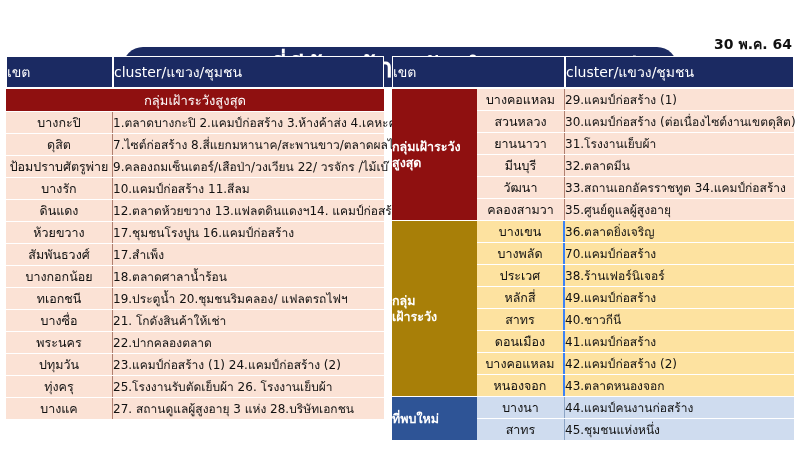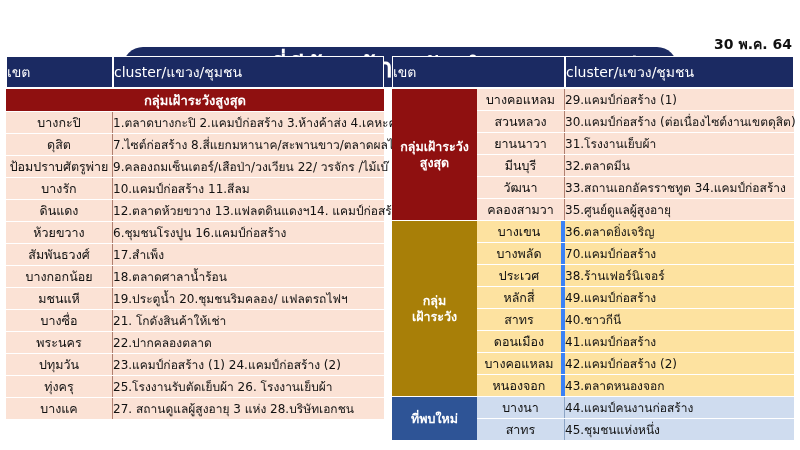--- a/index.html
+++ b/index.html
@@ -82,32 +82,32 @@
     height: 30px;
     border: 1px solid #ffffff;
     white-space: nowrap;
   }
 
   
   .band-maroon {
     background: #8f1010;
     color: #ffffff;
     font-size: 13px;
-    font-weight: bold;
+    font-weight: normal;
     text-align: center;
     height: 22px;
     white-space: nowrap;
   }
 
   
   .cat-cell {
     color: #ffffff;
     font-size: 12.5px;
     font-weight: bold;
-    text-align: center;
+    text-align: left;
     line-height: 1.25;
     vertical-align: middle;
   }
   .cat-maroon { background: #8f1010; }
   .cat-gold   { background: #a87f08; }
   .cat-blue   { background: #2e5496; }
 
   
   .dist {
     font-size: 12.5px;
@@ -122,21 +122,21 @@
     text-align: left;
     padding-left: 6px;
     white-space: nowrap;
   }
 
   .row-peach  .dist, .row-peach  .clus { background: #fbe2d5; }
   .row-gold   .dist, .row-gold   .clus { background: #fde2a0; }
   .row-blue   .dist, .row-blue   .clus { background: #cfdcef; }
 
   .row-peach .dist { border-right: 1px solid #b08070; }
-  .row-gold  .dist { border-right: 4px solid #3b82f6; }
+  .row-gold  .dist { border-right: 2px solid #3b82f6; }
   .row-blue  .dist { border-right: 1px solid #8ba3c4; }
 
   tr.datarow td { height: 21px; }
 
   
   #left-table col.c-dist { width: 107px; }
   #right-table col.c-cat  { width: 85px; }
   #right-table col.c-dist { width: 88px; }
 </style>
 </head>
@@ -178,32 +178,32 @@
           <tr class="datarow row-peach">
             <td class="dist">บางรัก</td>
             <td class="clus">10.แคมป์ก่อสร้าง 11.สีลม</td>
           </tr>
           <tr class="datarow row-peach">
             <td class="dist">ดินแดง</td>
             <td class="clus">12.ตลาดห้วยขวาง 13.แฟลตดินแดงฯ14. แคมป์ก่อสร้าง</td>
           </tr>
           <tr class="datarow row-peach">
             <td class="dist">ห้วยขวาง</td>
-            <td class="clus">6.ชุมชนโรงปูน 16.แคมป์ก่อสร้าง</td>
+            <td class="clus">17.ชุมชนโรงปูน 16.แคมป์ก่อสร้าง</td>
           </tr>
           <tr class="datarow row-peach">
             <td class="dist">สัมพันธวงศ์</td>
             <td class="clus">17.สำเพ็ง</td>
           </tr>
           <tr class="datarow row-peach">
             <td class="dist">บางกอกน้อย</td>
             <td class="clus">18.ตลาดศาลาน้ำร้อน</td>
           </tr>
           <tr class="datarow row-peach">
-            <td class="dist">มชนแหี</td>
+            <td class="dist">ทเอกชนี</td>
             <td class="clus">19.ประตูน้ำ 20.ชุมชนริมคลอง/ แฟลตรถไฟฯ</td>
           </tr>
           <tr class="datarow row-peach">
             <td class="dist">บางซื่อ</td>
             <td class="clus">21. โกดังสินค้าให้เช่า</td>
           </tr>
           <tr class="datarow row-peach">
             <td class="dist">พระนคร</td>
             <td class="clus">22.ปากคลองตลาด</td>
           </tr>

